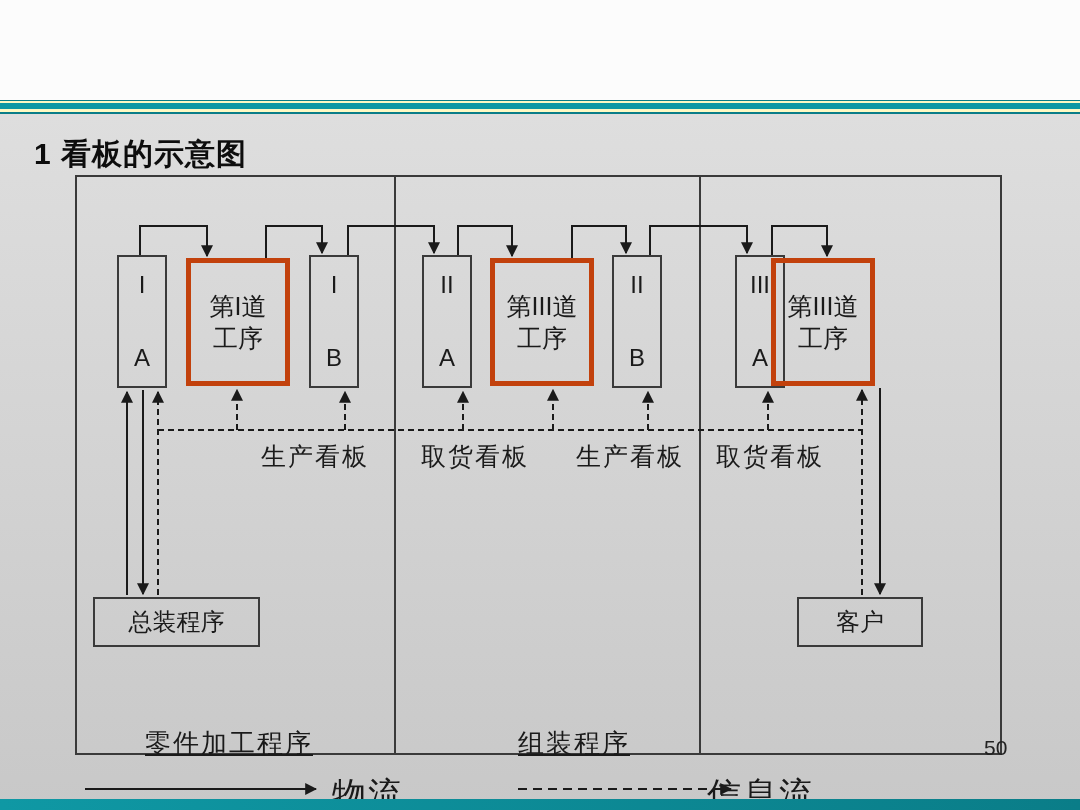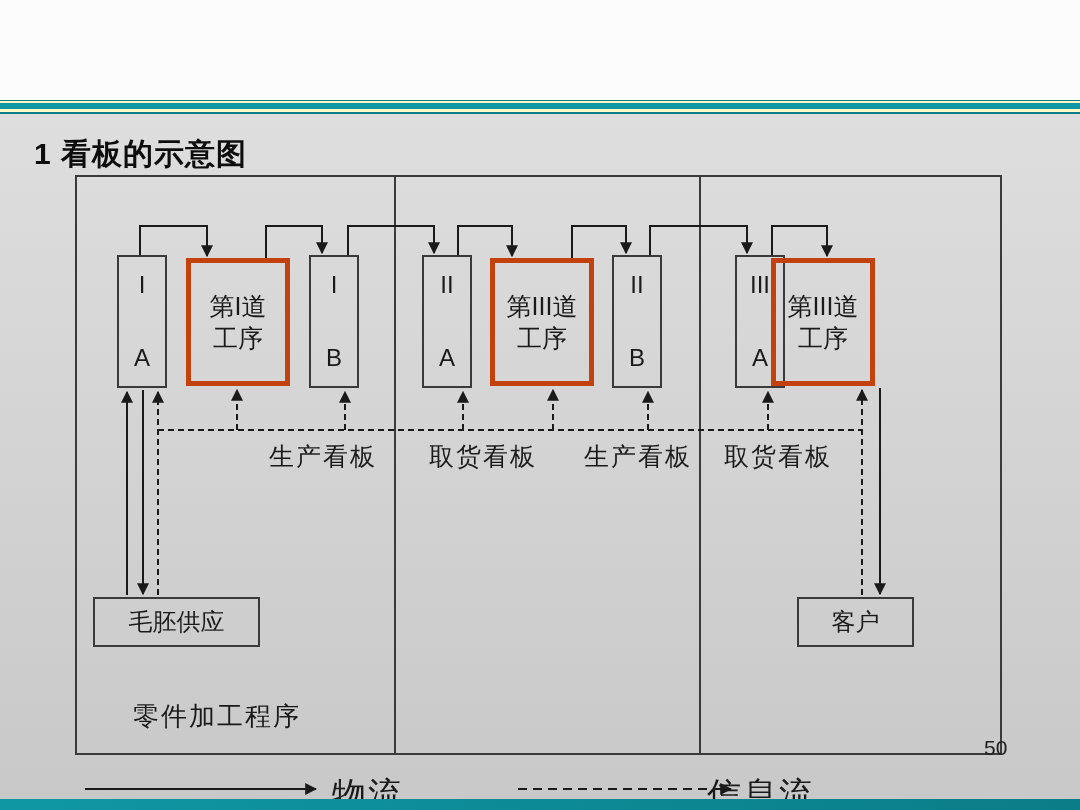--- a/index.html
+++ b/index.html
@@ -23,22 +23,22 @@
   .divider.d2{left:699px;}
 
   .store{position:absolute;top:255px;width:50px;height:133px;border:2px solid #3a3a3a;
     display:flex;flex-direction:column;justify-content:space-between;align-items:center;
     padding:14px 0;box-sizing:border-box;font-size:24px;}
   .process{position:absolute;top:258px;width:104px;height:128px;border:5px solid #c2410c;
     display:flex;flex-direction:column;justify-content:center;align-items:center;
     font-size:25px;line-height:32px;box-sizing:border-box;}
   .endbox{position:absolute;top:597px;height:50px;border:2px solid #3a3a3a;
     display:flex;justify-content:center;align-items:center;font-size:24px;box-sizing:border-box;}
-  .kanban-label{position:absolute;top:440px;font-size:25px;text-align:right;letter-spacing:2px;}
-  .section-label{position:absolute;top:699px;font-size:26px;text-align:left;letter-spacing:2px;}
+  .kanban-label{position:absolute;top:440px;font-size:25px;text-align:center;letter-spacing:2px;}
+  .section-label{position:absolute;top:726px;font-size:26px;text-align:right;letter-spacing:2px;text-decoration:underline;}
   .page-number{position:absolute;left:984px;top:736px;font-size:21px;color:#222;}
   .legend-label{position:absolute;top:772px;font-size:34px;letter-spacing:2px;}
   .bottom-bar{position:absolute;left:0;top:799px;width:1080px;height:11px;
     background:linear-gradient(90deg,var(--accent-teal,#0f98a4) 0%,var(--accent-teal-dark,#0a7d88) 100%);}
   svg.overlay{position:absolute;left:0;top:0;width:1080px;height:810px;pointer-events:none;}
   svg .solid{stroke:var(--line-color,#1a1a1a);stroke-width:2;fill:none;}
   svg .dashed{stroke:var(--line-color,#1a1a1a);stroke-width:2;fill:none;stroke-dasharray:6 4;}
   svg .dashed-long{stroke:var(--line-color,#1a1a1a);stroke-width:2;fill:none;stroke-dasharray:9 6;}
 </style>
 </head>
@@ -132,27 +132,28 @@
     <div>第III道</div>
     <div>工序</div>
   </div>
 
   <div class="kanban-label" style="left:253px;width:124px">生产看板</div>
   <div class="kanban-label" style="left:413px;width:124px">取货看板</div>
   <div class="kanban-label" style="left:568px;width:124px">生产看板</div>
   <div class="kanban-label" style="left:708px;width:124px">取货看板</div>
 
   <div class="endbox" style="left:93px;width:167px">
-    <span>毛胚供应</span>
+    <span>总装程序</span>
   </div>
-  <div class="endbox" style="left:797px;width:117px">
+  <div class="endbox" style="left:797px;width:126px">
     <span>客户</span>
   </div>
 
   <div class="section-label" style="left:133px;width:180px">零件加工程序</div>
+  <div class="section-label" style="left:470px;width:160px">组装程序</div>
 
   <div class="page-number">50</div>
 
   <div class="legend-label" style="left:332px">物流</div>
   <div class="legend-label" style="left:707px">信息流</div>
 
   <div class="bottom-bar"></div>
 </div>
 
 </body></html>

